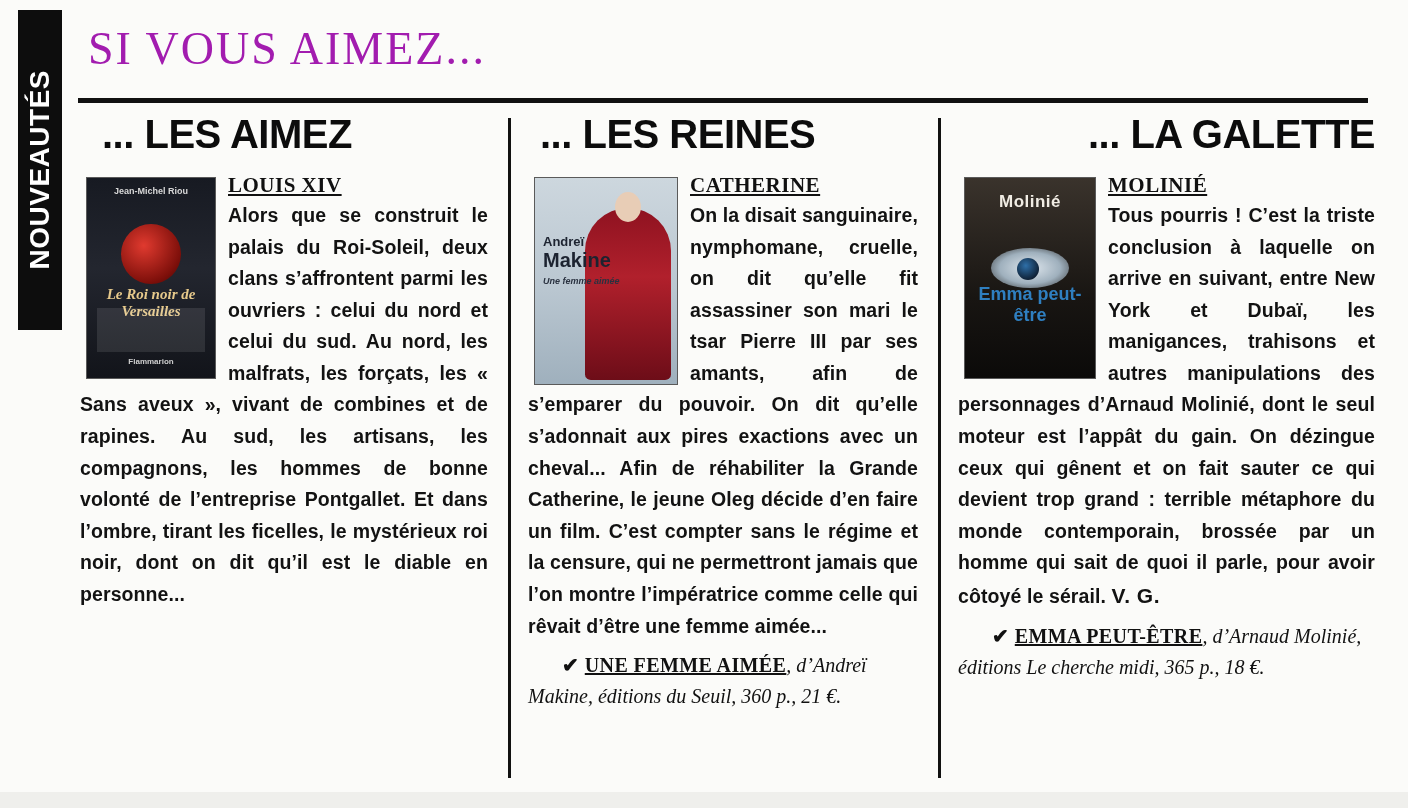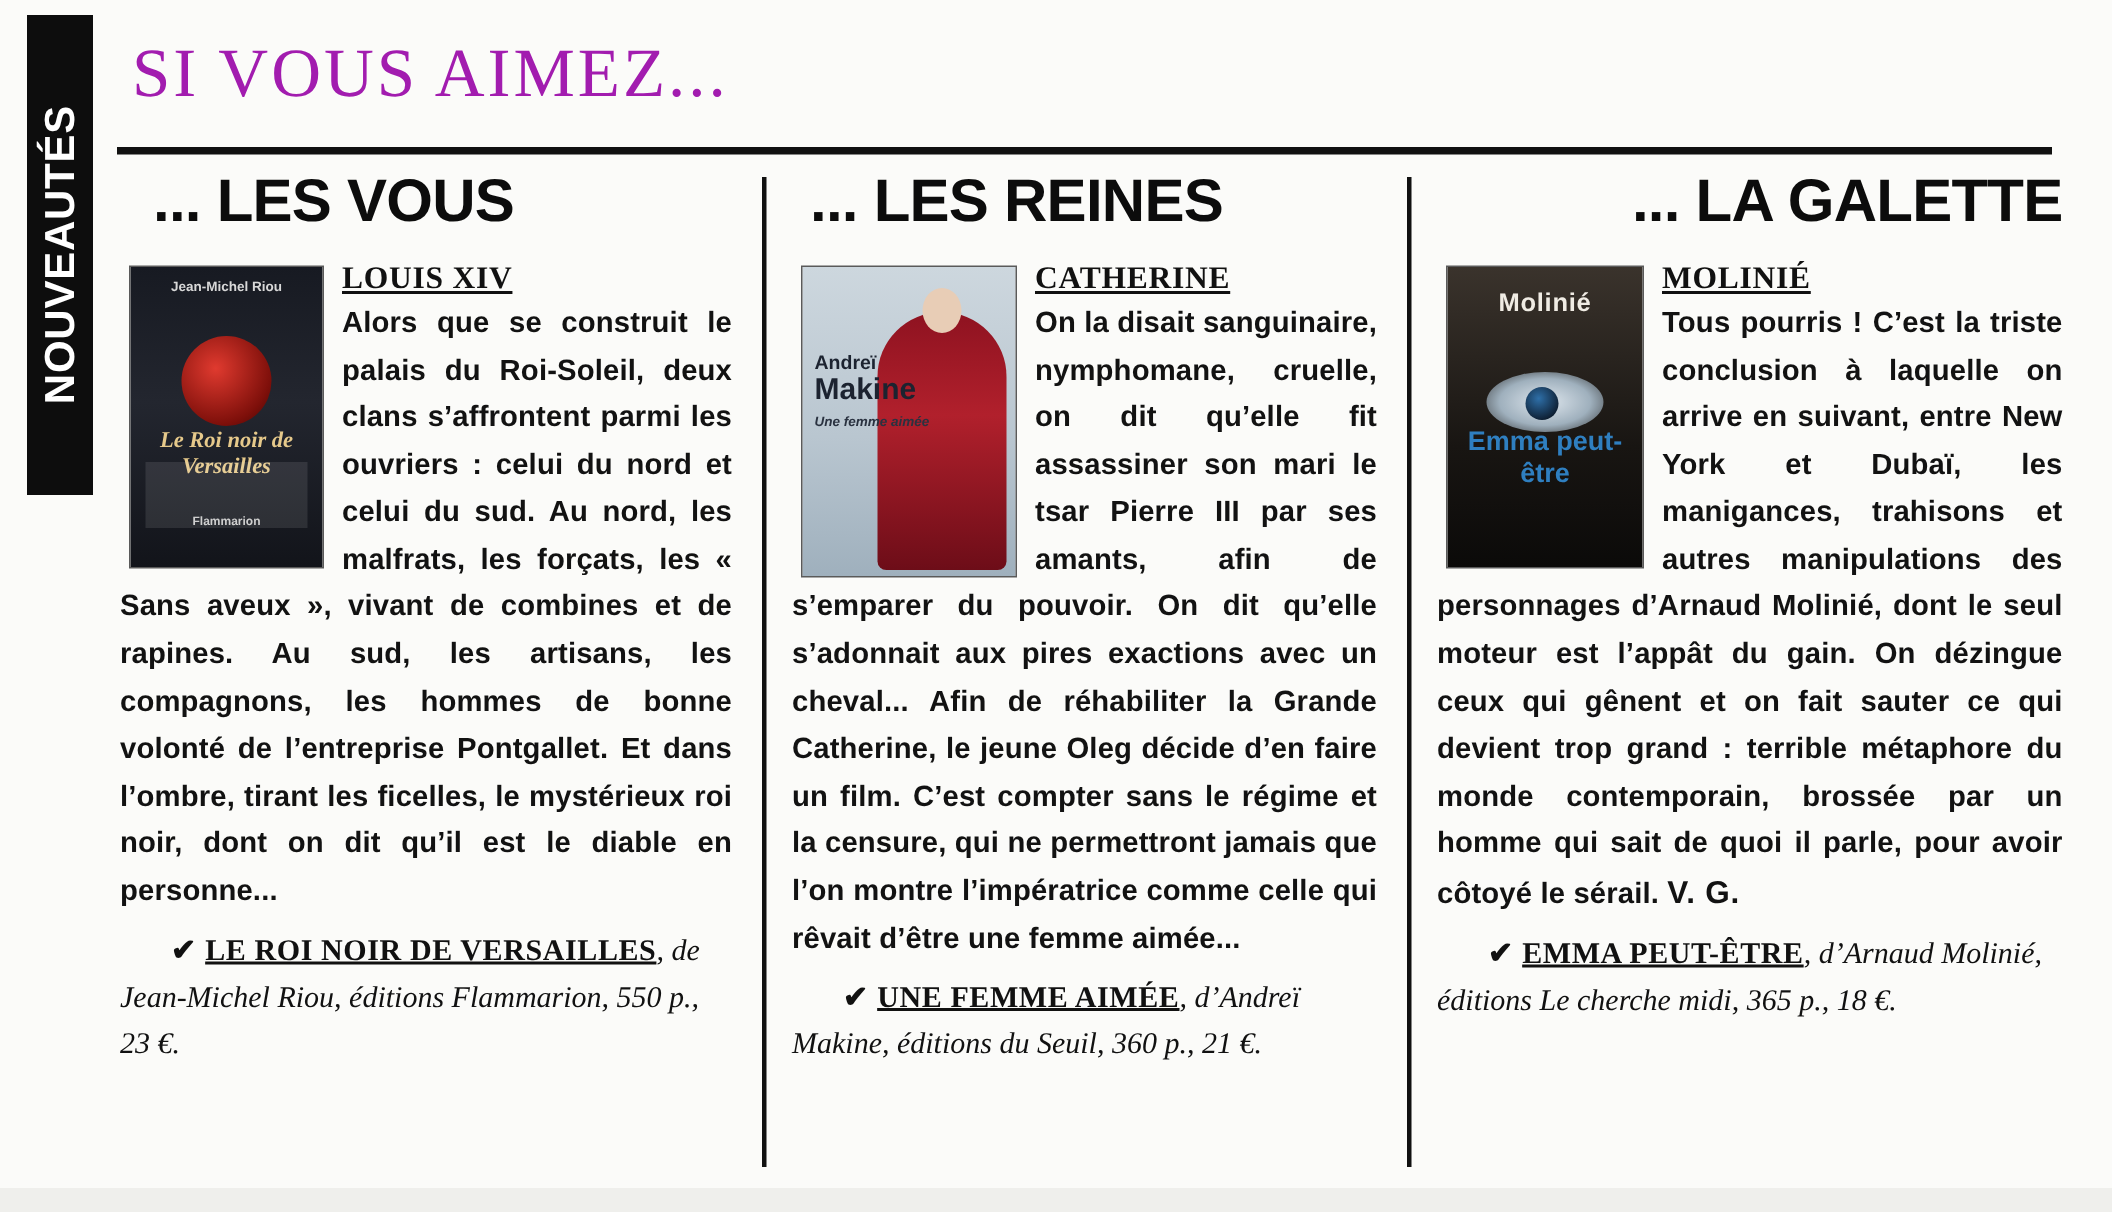--- a/index.html
+++ b/index.html
@@ -142,21 +142,21 @@
     background: radial-gradient(circle at 38% 36%, #e03a2f, #7d0f0a 70%, #3a0604);
   }
   .cover1 .c-title {
     top: 108px; font-family: "Liberation Serif", serif;
     font-size: 15px; font-style: italic; color: #e6c98b; line-height: 1.15;
   }
   .cover1 .c-bottom {
     position: absolute; left: 10px; right: 10px; bottom: 26px;
     height: 44px; background: rgba(255,255,255,0.10);
   }
-  .cover1 .c-ed { bottom: 26px; font-size: 8px; color: #cfcfcf; }
+  .cover1 .c-ed { bottom: 12px; font-size: 8px; color: #cfcfcf; }
 
   
   .cover2 { background: linear-gradient(#cdd7de 0%, #b9c6d0 55%, #9fb0bd 100%); }
   .cover2 .c-author { top: 56px; left: 8px; text-align: left; font-size: 13px; color: #1c2330; }
   .cover2 .c-author b { display: block; font-size: 20px; }
   .cover2 .c-sub { top: 98px; left: 8px; text-align: left; font-size: 9px; color: #2a3240; font-style: italic; }
   .cover2 .c-fig {
     position: absolute; right: 6px; top: 30px;
     width: 86px; height: 172px;
     background: linear-gradient(#8e1220 0%, #b1202c 40%, #6d0d18 100%);
@@ -237,36 +237,33 @@
 
   <div class="masthead">SI VOUS AIMEZ...</div>
   <div class="rule"></div>
 
   <div class="columns">
 
     <div class="divider d1"></div>
     <div class="divider d2"></div>
 
     <div class="col c1">
-      <h2 class="col-title">... LES VOUS</h2>
+      <h2 class="col-title">... LES AIMEZ</h2>
 
       <div class="cover cover1">
         <div class="cover-label c-author">Jean-Michel Riou</div>
         <div class="c-disc"></div>
         <div class="cover-label c-title">Le Roi noir de Versailles</div>
         <div class="c-bottom"></div>
         <div class="cover-label c-ed">Flammarion</div>
       </div>
 
       <div class="entry-title">LOUIS XIV</div>
       <div class="body-text">Alors que se construit le palais du Roi-Soleil, deux clans s’affrontent parmi les ouvriers : celui du nord et celui du sud. Au nord, les malfrats, les forçats, les « Sans aveux », vivant de combines et de rapines. Au sud, les artisans, les compagnons, les hommes de bonne volonté de l’entreprise Pontgallet. Et dans l’ombre, tirant les ficelles, le mystérieux roi noir, dont on dit qu’il est le diable en personne...</div>
 
-      <div class="ref">
-        <span class="first-line"><span class="check">✔</span><span class="work">LE ROI NOIR DE VERSAILLES</span><span>, de Jean-Michel Riou, éditions Flammarion, 550 p., 23 €.</span></span>
-      </div>
     </div>
 
     <div class="col c2">
       <h2 class="col-title">... LES REINES</h2>
 
       <div class="cover cover2">
         <div class="c-fig"></div>
         <div class="c-head"></div>
         <div class="cover-label c-author">
           <span>Andreï</span>

